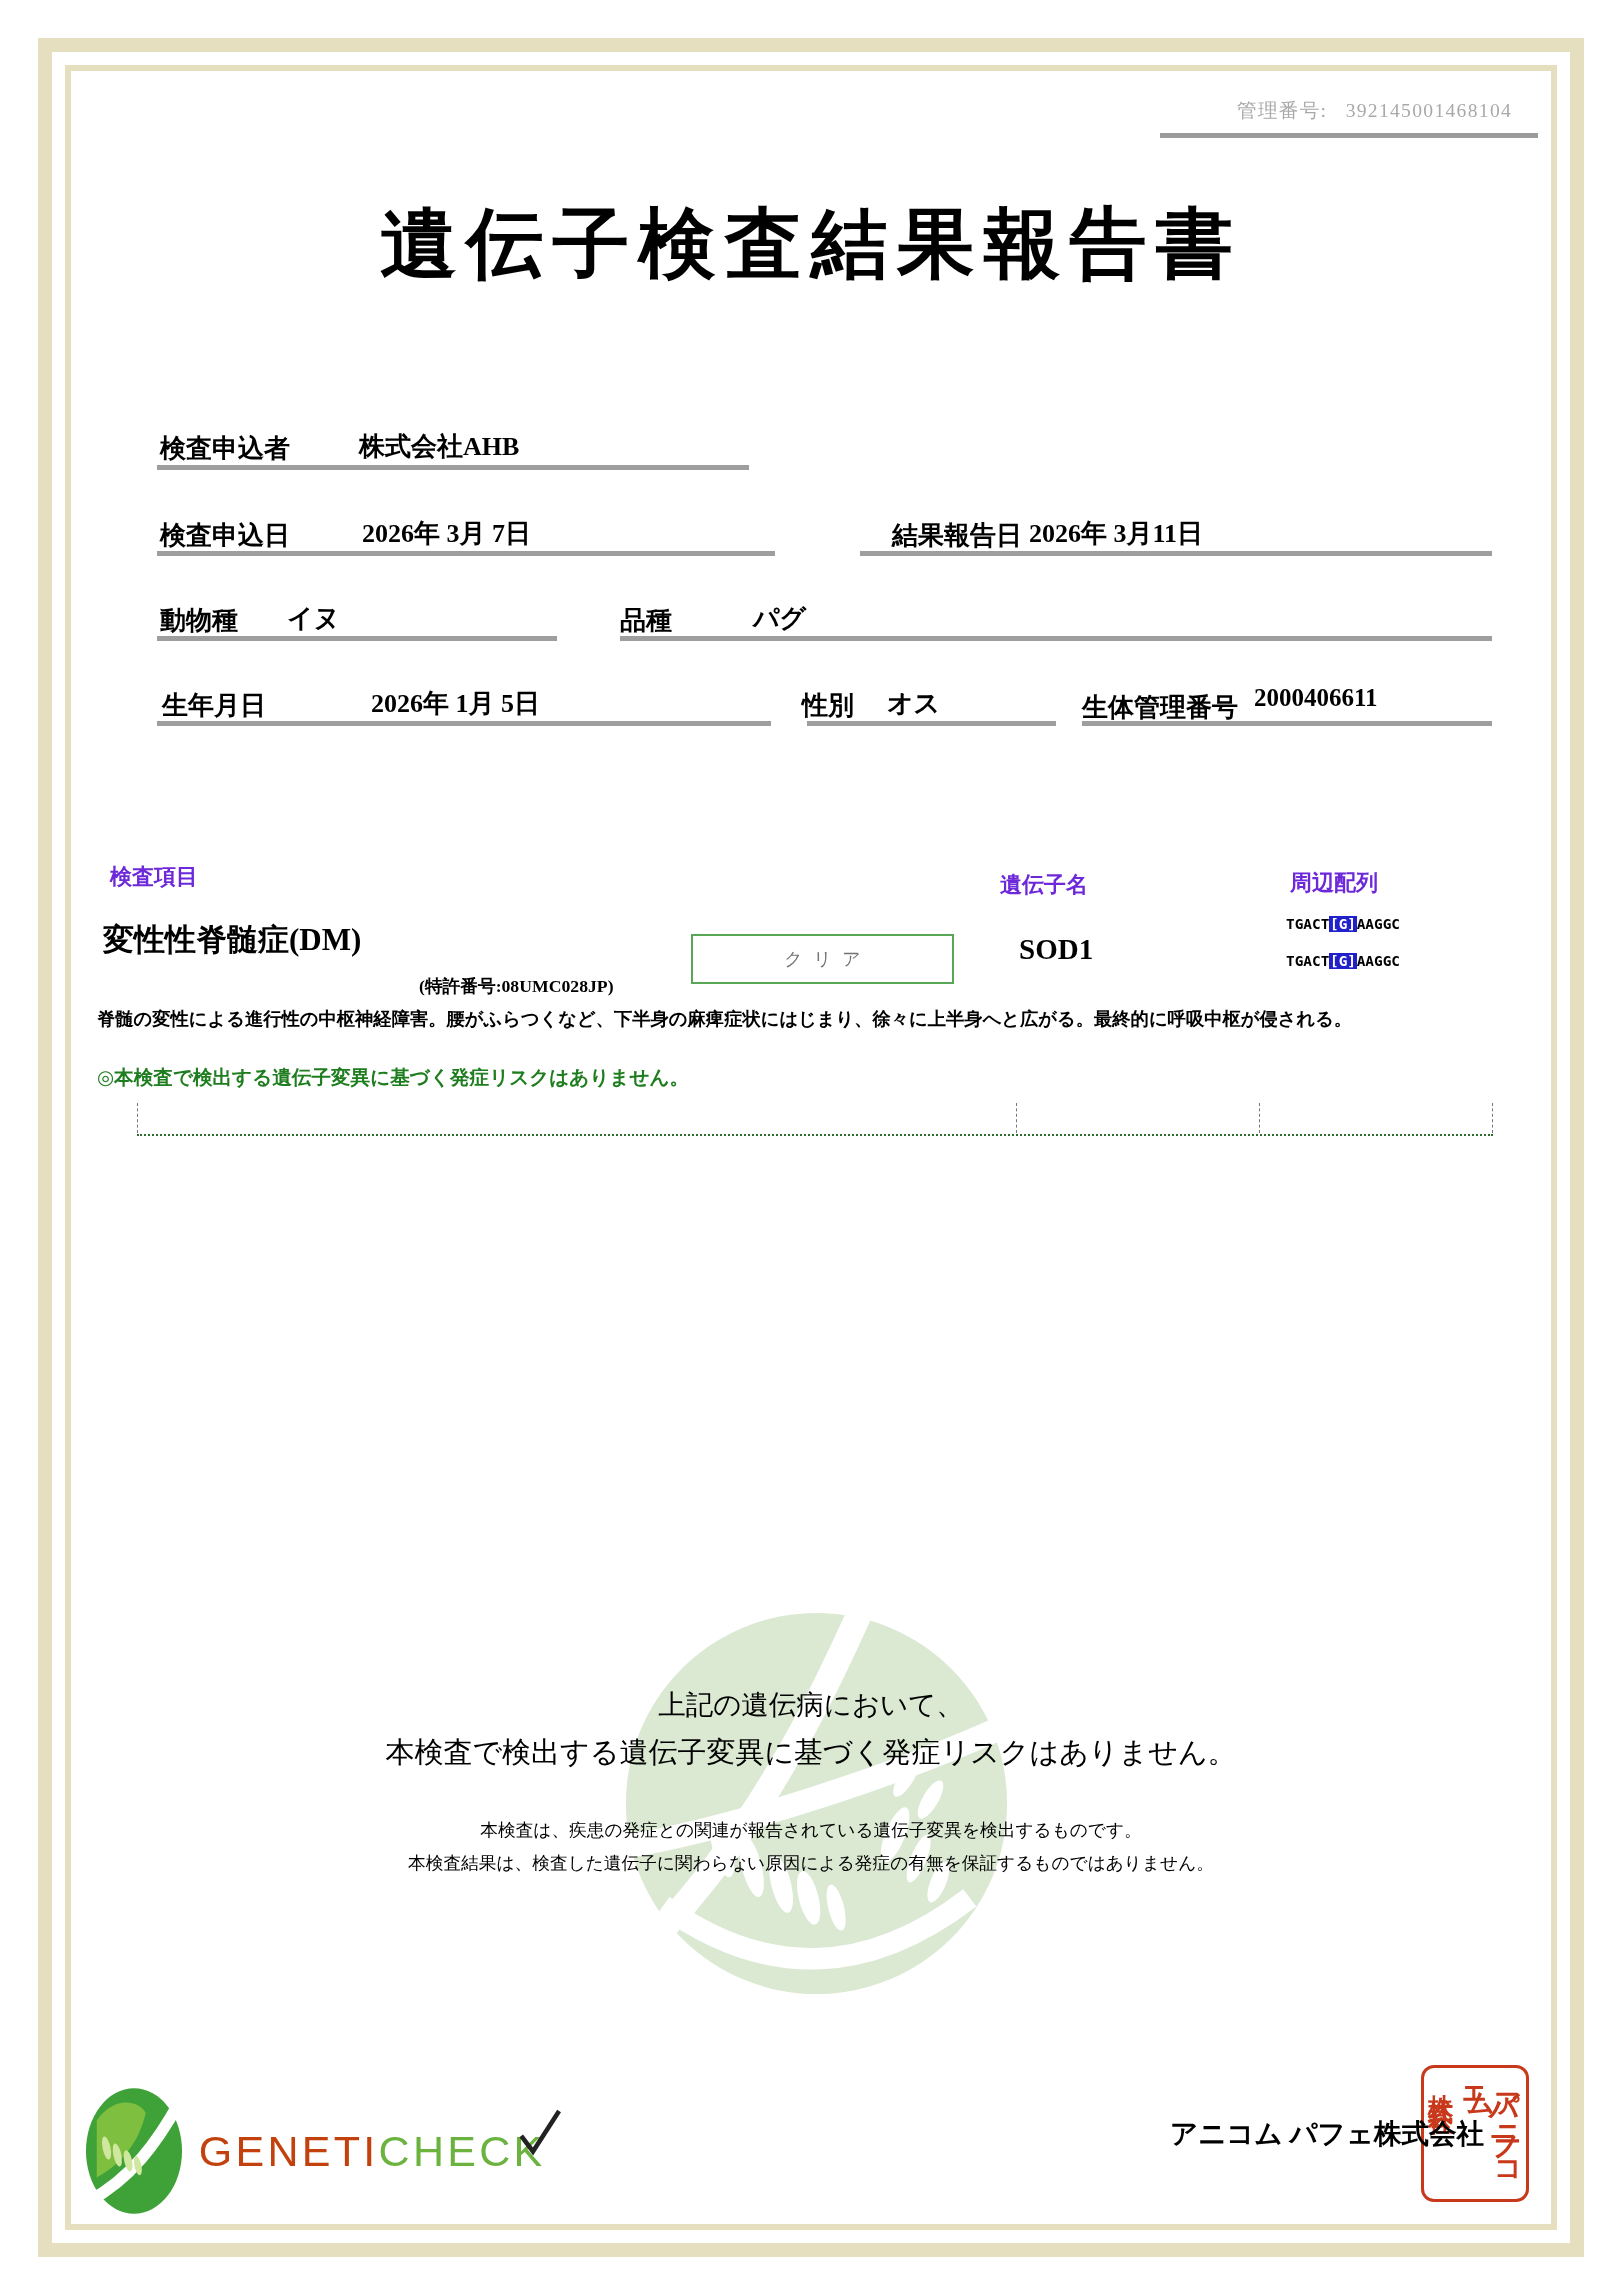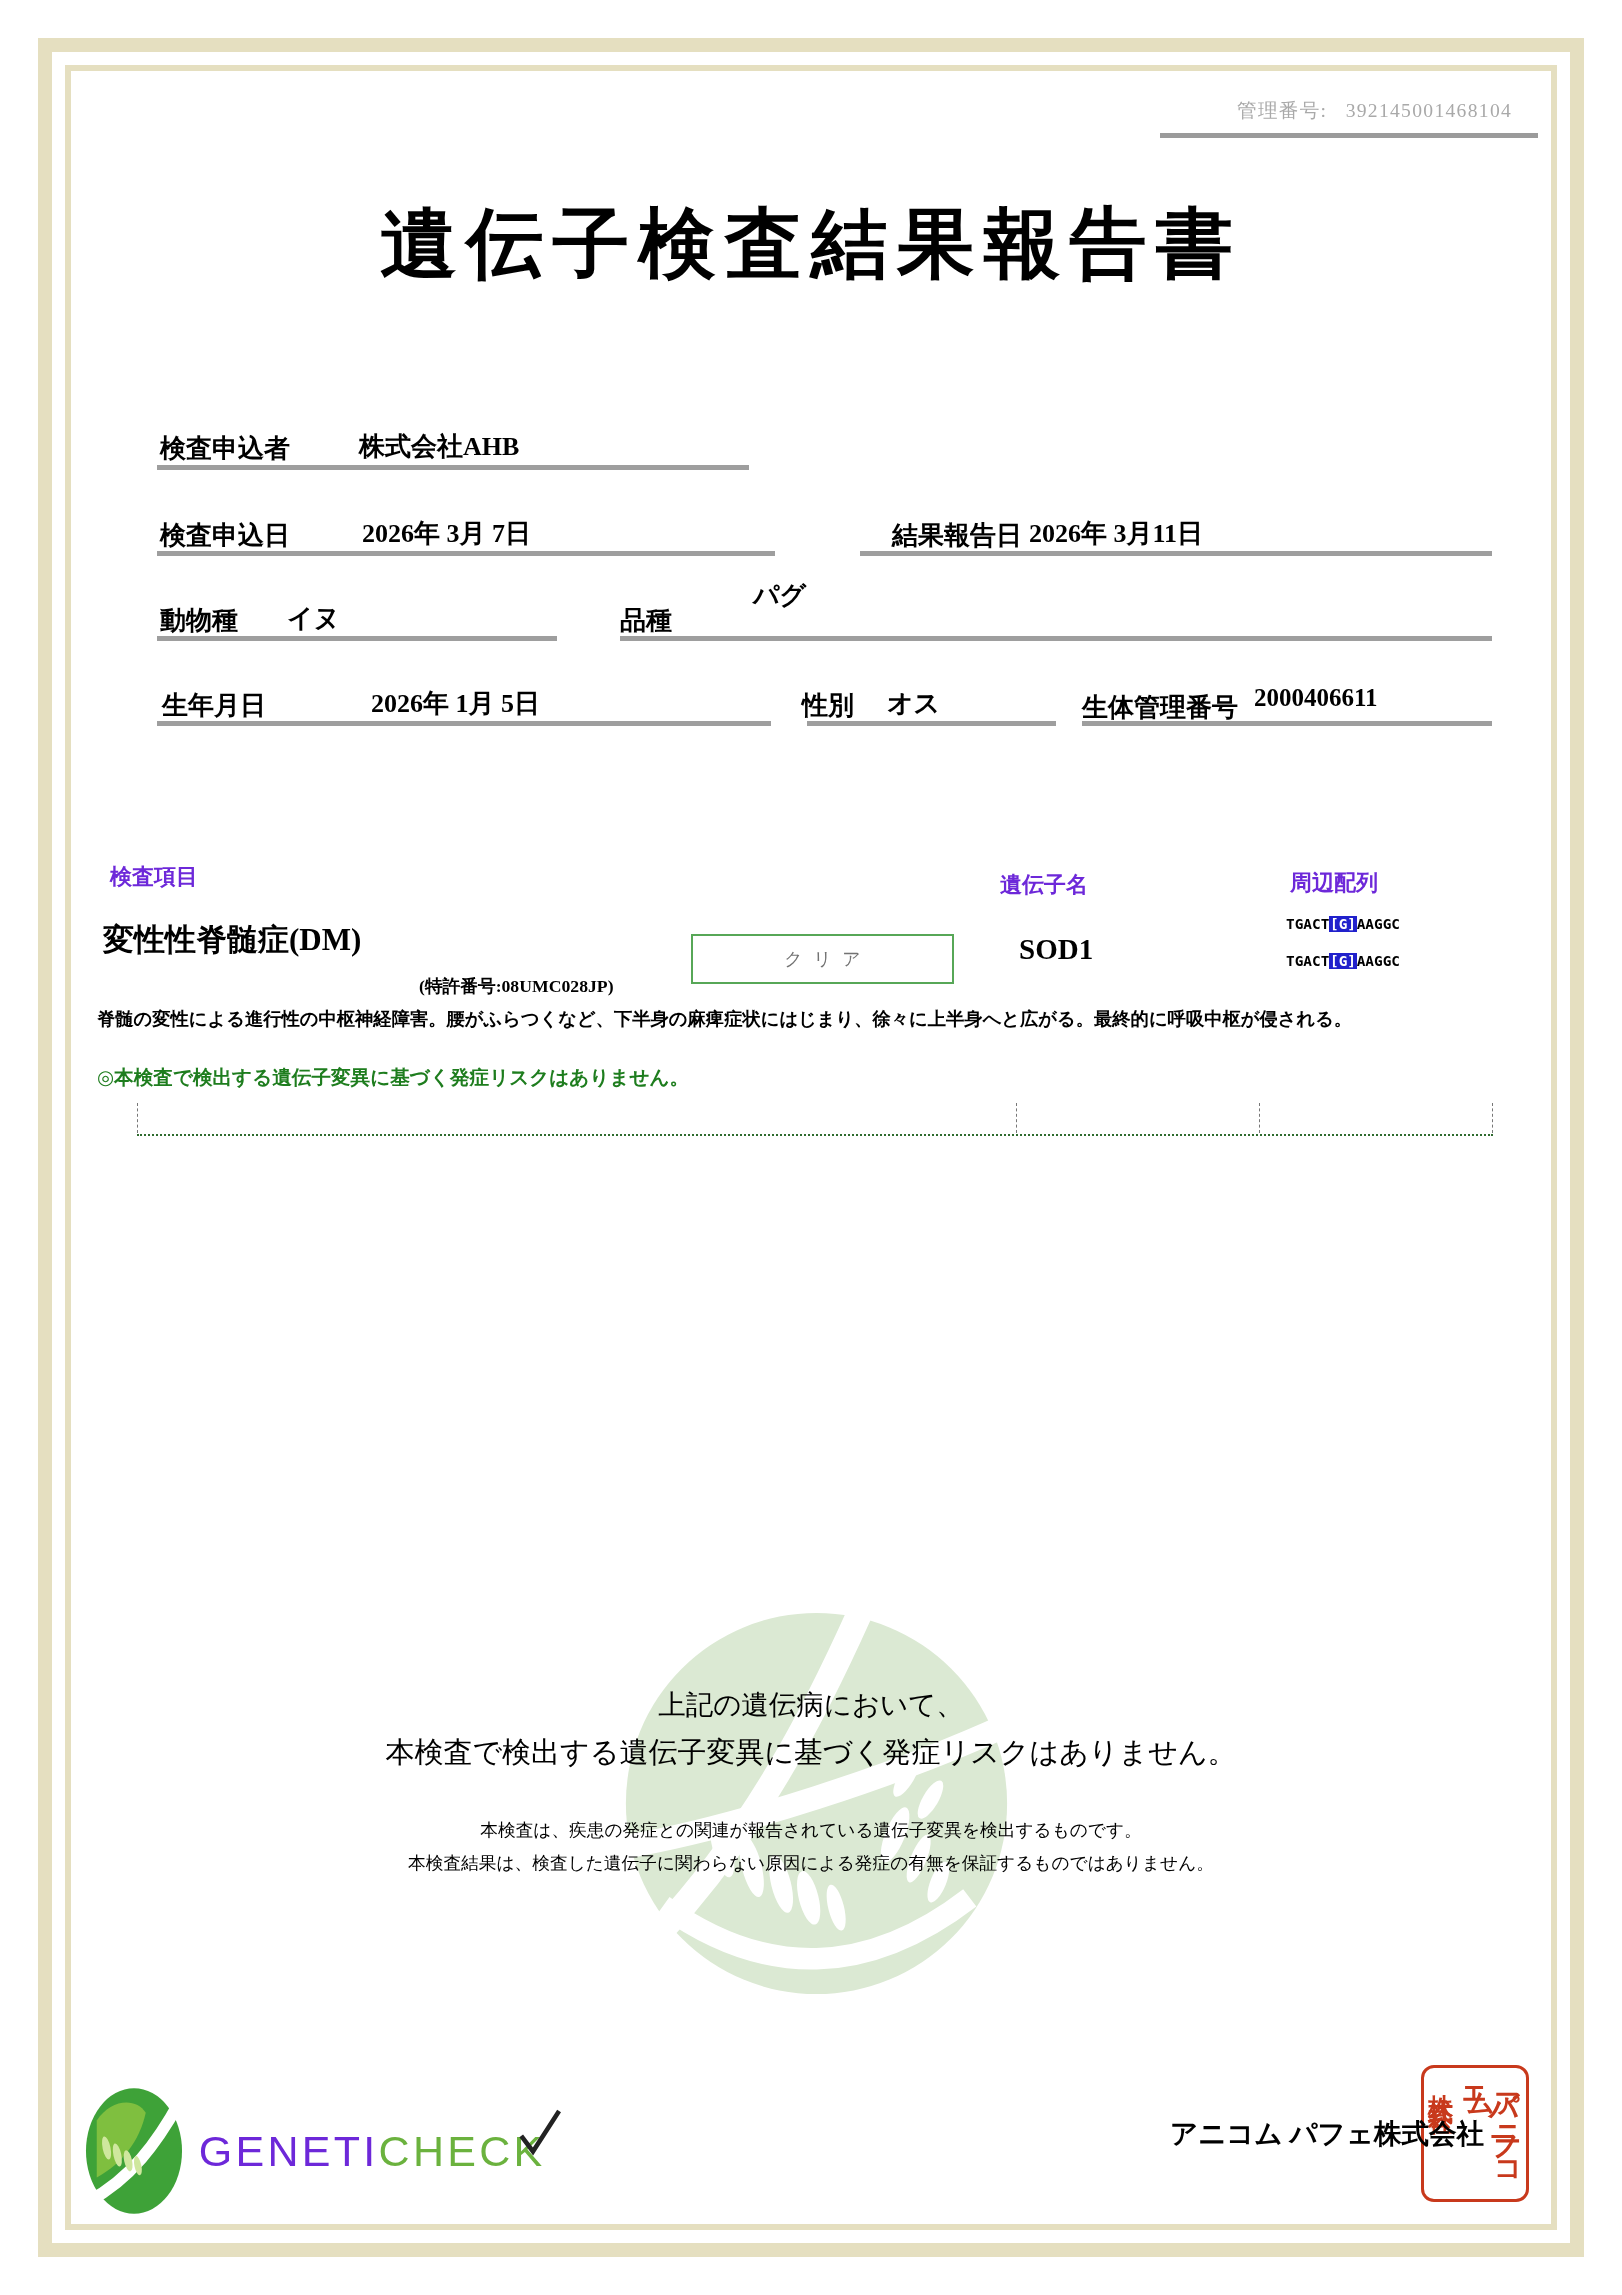--- a/index.html
+++ b/index.html
@@ -38,21 +38,21 @@
   .s-line{position:absolute;left:0;right:0;text-align:center;z-index:1;
           font-family:"DejaVu Sans","Liberation Sans",sans-serif;white-space:nowrap;}
   .s1{top:1687px;font-size:27.5px;}
   .s2{top:1733px;font-size:29px;}
   .n1{top:1818px;font-size:17.7px;}
   .n2{top:1851px;font-size:17.7px;}
   
   .logo{position:absolute;left:85px;top:2087px;display:flex;align-items:center;z-index:1;}
   .logo-text{position:relative;margin-left:15.7px;font-family:"Liberation Sans","DejaVu Sans",sans-serif;
              font-size:43px;letter-spacing:3.3px;white-space:nowrap;}
-  .logo-text .g1{color:#6d28d9;}
+  .logo-text .g1{color:#c2410c;}
   .logo-text .g2{color:#6bb23e;}
   .check-svg{position:absolute;right:-17px;top:-19.6px;}
   .company{position:absolute;left:1170px;top:2116px;font-size:27.5px;font-weight:bold;white-space:nowrap;z-index:3;}
   .seal{position:absolute;left:1421px;top:2065px;width:102px;height:131px;border:3.3px solid #c8391c;
         border-radius:13px;z-index:2;background:transparent;}
   .seal-col{position:absolute;writing-mode:vertical-rl;text-orientation:upright;color:#c8391c;
             font-weight:bold;line-height:1;}
   .sc-r{right:3.9px;top:5.2px;font-size:27.5px;letter-spacing:3.9px;}
   .sc-m{left:35px;top:5.2px;font-size:30px;letter-spacing:7.9px;}
   .sc-l{left:3.9px;top:5.2px;font-size:25px;letter-spacing:5.2px;}
@@ -80,21 +80,21 @@
   <div class="val" style="left:362px;top:516px;">2026年 3月 7日</div>
   <div class="bar" style="left:157px;top:551px;width:618px;"></div>
   <div class="lbl" style="left:860px;top:518px;margin-left:32px;">結果報告日</div>
   <div class="val" style="left:1029px;top:516px;">2026年 3月11日</div>
   <div class="bar" style="left:860px;top:551px;width:632px;"></div>
 
   <div class="lbl" style="left:160px;top:603px;">動物種</div>
   <div class="val" style="left:287px;top:601px;">イヌ</div>
   <div class="bar" style="left:157px;top:636px;width:400px;"></div>
   <div class="lbl" style="left:620px;top:603px;">品種</div>
-  <div class="val" style="left:753px;top:578px;">パグ</div>
+  <div class="val" style="left:753px;top:601px;">パグ</div>
   <div class="bar" style="left:620px;top:636px;width:872px;"></div>
 
   <div class="lbl" style="left:162px;top:688px;">生年月日</div>
   <div class="val" style="left:371px;top:686px;">2026年 1月 5日</div>
   <div class="bar" style="left:157px;top:721px;width:614px;"></div>
   <div class="lbl" style="left:802px;top:688px;">性別</div>
   <div class="val" style="left:887px;top:686px;">オス</div>
   <div class="bar" style="left:807px;top:721px;width:249px;"></div>
   <div class="lbl" style="left:1082px;top:690px;">生体管理番号</div>
   <div class="val" style="left:1254px;top:684px;font-size:25px;">2000406611</div>

